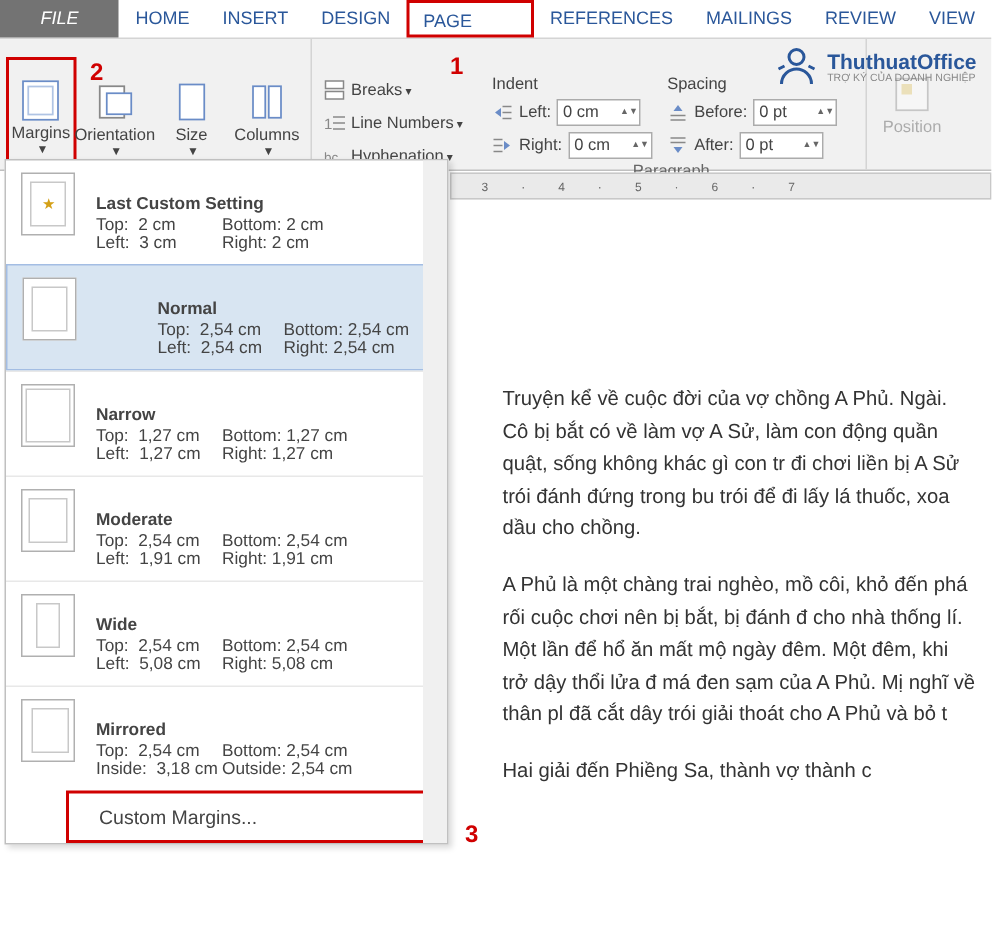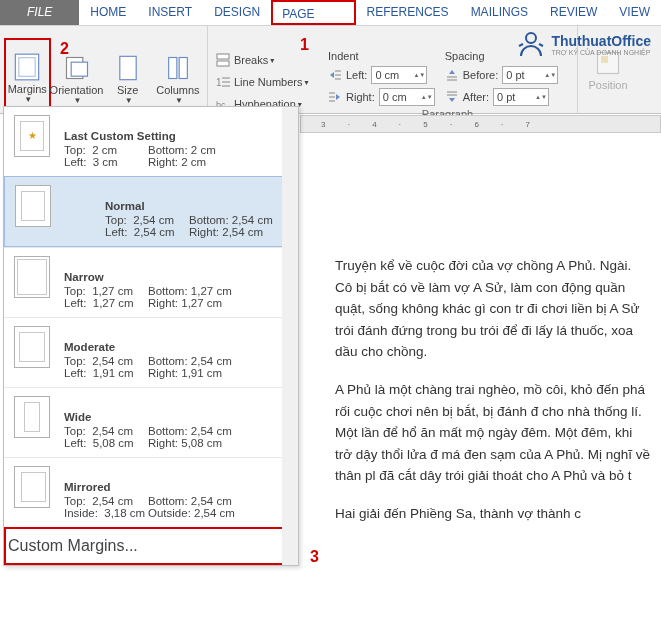--- a/index.html
+++ b/index.html
@@ -42,21 +42,21 @@
 .dic.normal::before, .dic.last::before { left: 5px; right: 5px; top: 5px; bottom: 5px; }
 .dic.narrow::before { left: 2px; right: 2px; top: 2px; bottom: 2px; }
 .dic.moderate::before { left: 4px; right: 4px; top: 5px; bottom: 5px; }
 .dic.wide::before { left: 9px; right: 9px; top: 5px; bottom: 5px; }
 .dic.mirrored::before { left: 6px; right: 3px; top: 5px; bottom: 5px; }
 .dic.last::after { content: "★"; position: absolute; left: 13px; top: 14px; font-size: 10px; color: #d4a017; }
 .dtxt { flex: 1; font-size: 11.5px; color: #444; }
 .dtxt b { display: block; font-weight: bold; margin-bottom: 2px; margin-top: 15px; }
 .drow { display: flex; }
 .drow span:first-child { width: 84px; }
-.dcustom { padding: 8px 2px; font-size: 16px; color: #444; cursor: pointer; border-top: 1px solid #e8e8e8; border: 2px solid #d00000; }
+.dcustom { padding: 8px 20px; font-size: 13px; color: #444; cursor: pointer; border-top: 1px solid #e8e8e8; border: 2px solid #d00000; margin-left: 40px; }
 
 .scrolltrack { position: absolute; right: 0; top: 0; width: 16px; bottom: 0; background: #f0f0f0; }
 
 
 .ruler { position: absolute; left: 300px; right: 0; top: 115px; height: 18px; background: #eaeaea; border: 1px solid #c8c8c8; font-size: 8px; color: #666; display: flex; align-items: center; padding-left: 20px; gap: 22px; }
 .ruler span { position: relative; }
 
 .doc { position: absolute; left: 335px; top: 255px; right: 10px; font-size: 13.5px; color: #333; line-height: 1.6; }
 .doc p { margin-bottom: 16px; }
 

